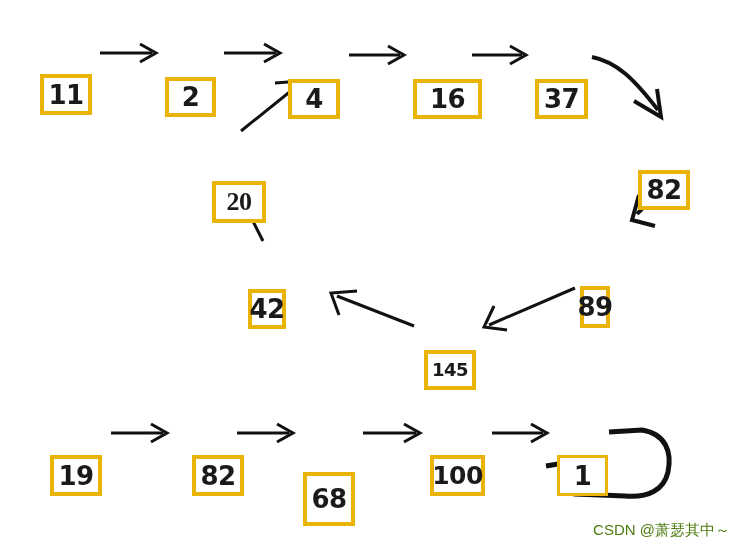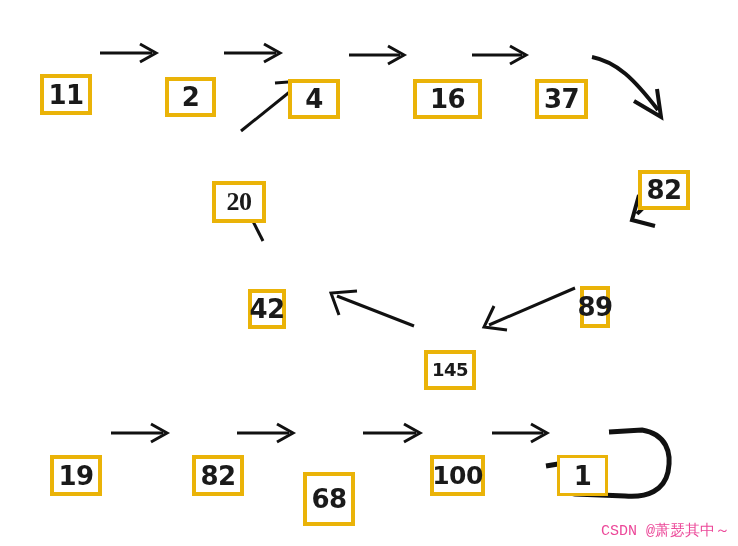--- a/index.html
+++ b/index.html
@@ -53,23 +53,23 @@
   svg.edges path, svg.edges line, svg.edges polyline {
     fill: none;
     stroke: #111111;
     stroke-linecap: butt;
     stroke-linejoin: miter;
   }
   .watermark {
     position: absolute;
     right: 8px;
     bottom: 6px;
-    color: #ec4899;
+    color: #4d7c0f;
     font-size: 15px;
-    font-family: Liberation Mono, monospace;
+    font-family: Liberation Sans, sans-serif;
     white-space: nowrap;
   }
 </style>
 </head>
 <body>
 
 <div id="canvas">
 
   <svg class="edges" viewBox="0 0 738 546">
 

